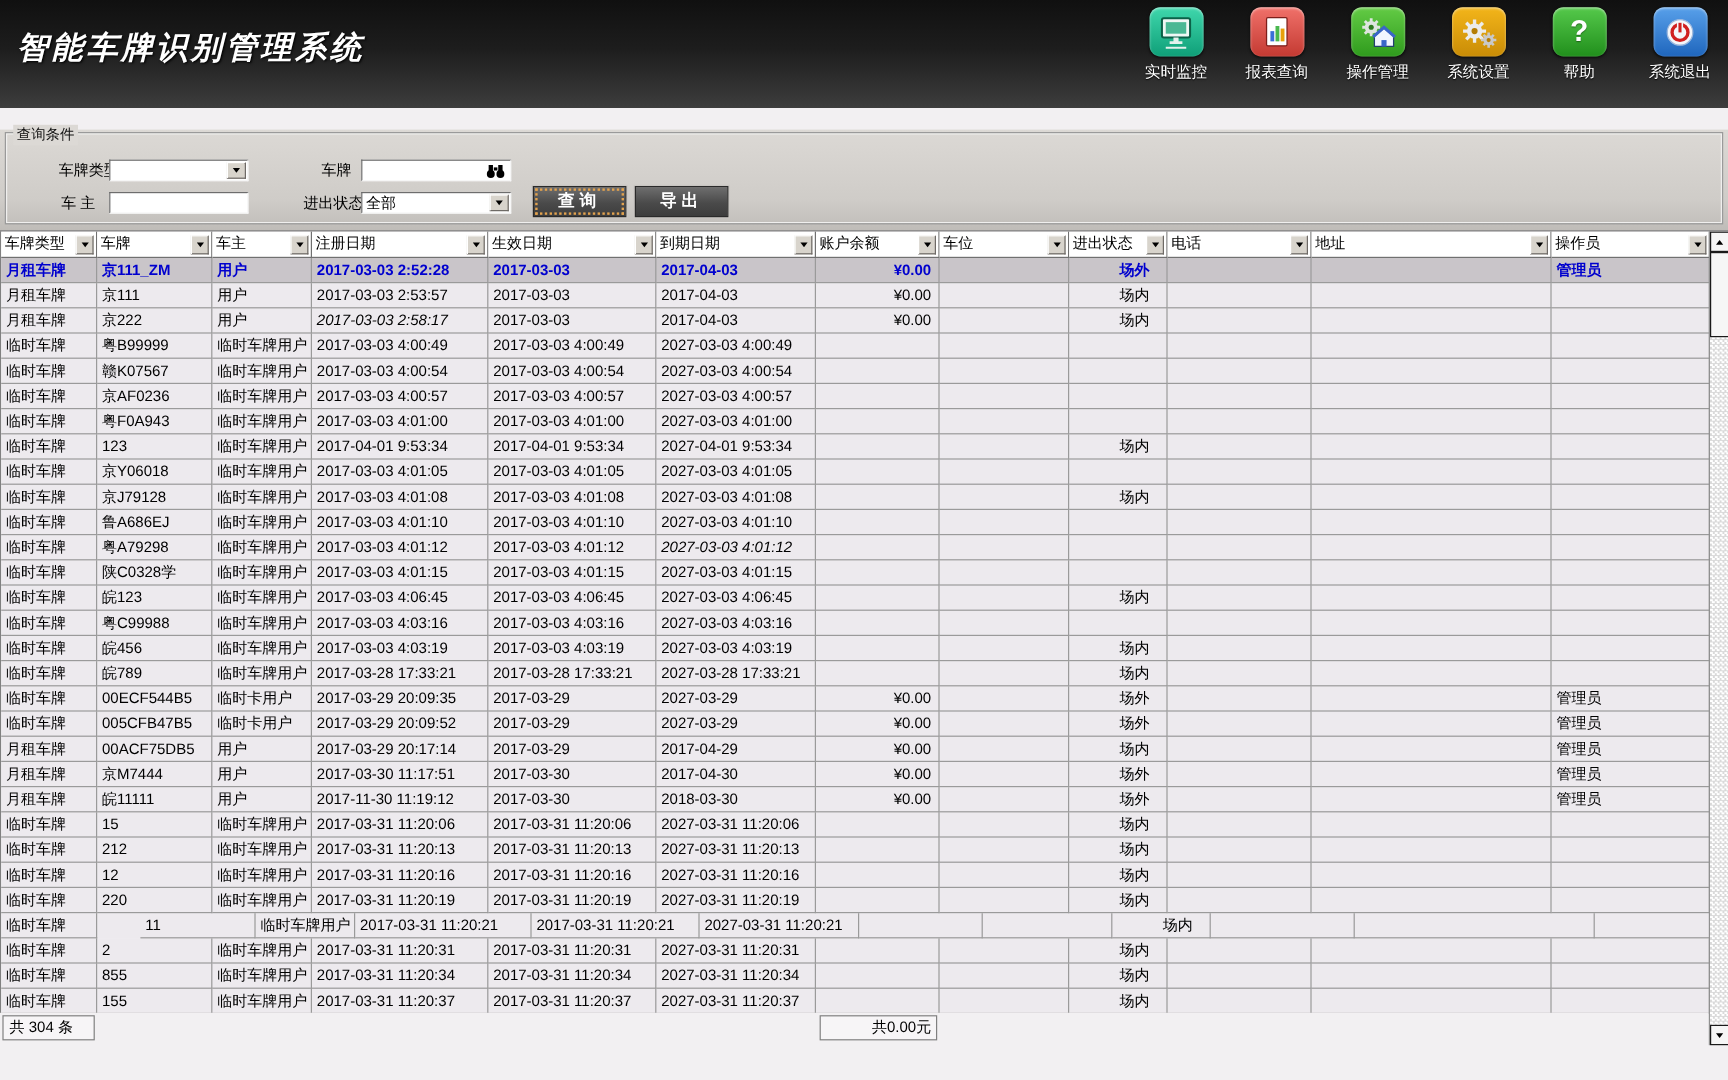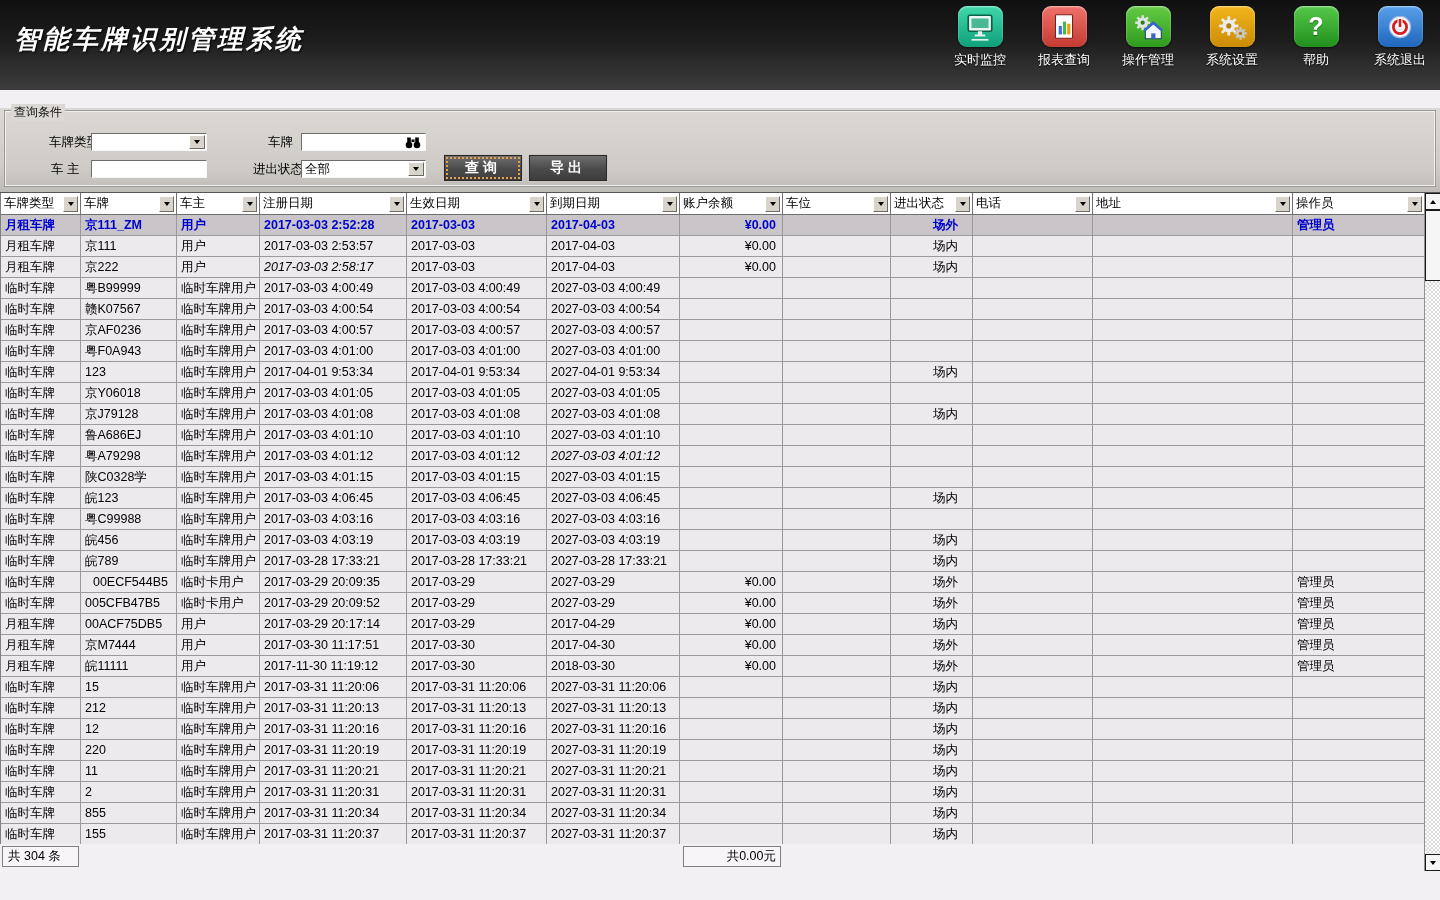--- a/index.html
+++ b/index.html
@@ -542,21 +542,21 @@
           <div class="gcell" style="width: 133px;">2027-03-28 17:33:21</div>
           <div class="gcell ar" style="width: 103px; padding-right: 6px;"></div>
           <div class="gcell" style="width: 108px;"></div>
           <div class="gcell ar" style="width: 82px; padding-right: 14px;">场内</div>
           <div class="gcell" style="width: 120px;"></div>
           <div class="gcell" style="width: 200px;"></div>
           <div class="gcell" style="width: 132px;"></div>
         </div>
         <div class="grow">
           <div class="gcell" style="width: 80px;">临时车牌</div>
-          <div class="gcell" style="width: 96px; text-align: center;">00ECF544B5</div>
+          <div class="gcell" style="width: 96px;">00ECF544B5</div>
           <div class="gcell" style="width: 83px;">临时卡用户</div>
           <div class="gcell" style="width: 147px;">2017-03-29 20:09:35</div>
           <div class="gcell" style="width: 140px;">2017-03-29</div>
           <div class="gcell" style="width: 133px;">2027-03-29</div>
           <div class="gcell ar" style="width: 103px; padding-right: 6px;">¥0.00</div>
           <div class="gcell" style="width: 108px;"></div>
           <div class="gcell ar" style="width: 82px; padding-right: 14px;">场外</div>
           <div class="gcell" style="width: 120px;"></div>
           <div class="gcell" style="width: 200px;"></div>
           <div class="gcell" style="width: 132px;">管理员</div>
@@ -668,21 +668,21 @@
           <div class="gcell" style="width: 133px;">2027-03-31 11:20:19</div>
           <div class="gcell ar" style="width: 103px; padding-right: 6px;"></div>
           <div class="gcell" style="width: 108px;"></div>
           <div class="gcell ar" style="width: 82px; padding-right: 14px;">场内</div>
           <div class="gcell" style="width: 120px;"></div>
           <div class="gcell" style="width: 200px;"></div>
           <div class="gcell" style="width: 132px;"></div>
         </div>
         <div class="grow">
           <div class="gcell" style="width: 80px;">临时车牌</div>
-          <div class="gcell" style="width: 96px;">11</div>
+          <div class="gcell" style="width: 96px; margin-left: 36px;">11</div>
           <div class="gcell" style="width: 83px;">临时车牌用户</div>
           <div class="gcell" style="width: 147px;">2017-03-31 11:20:21</div>
           <div class="gcell" style="width: 140px;">2017-03-31 11:20:21</div>
           <div class="gcell" style="width: 133px;">2027-03-31 11:20:21</div>
           <div class="gcell ar" style="width: 103px; padding-right: 6px;"></div>
           <div class="gcell" style="width: 108px;"></div>
           <div class="gcell ar" style="width: 82px; padding-right: 14px;">场内</div>
           <div class="gcell" style="width: 120px;"></div>
           <div class="gcell" style="width: 200px;"></div>
           <div class="gcell" style="width: 132px;"></div>

